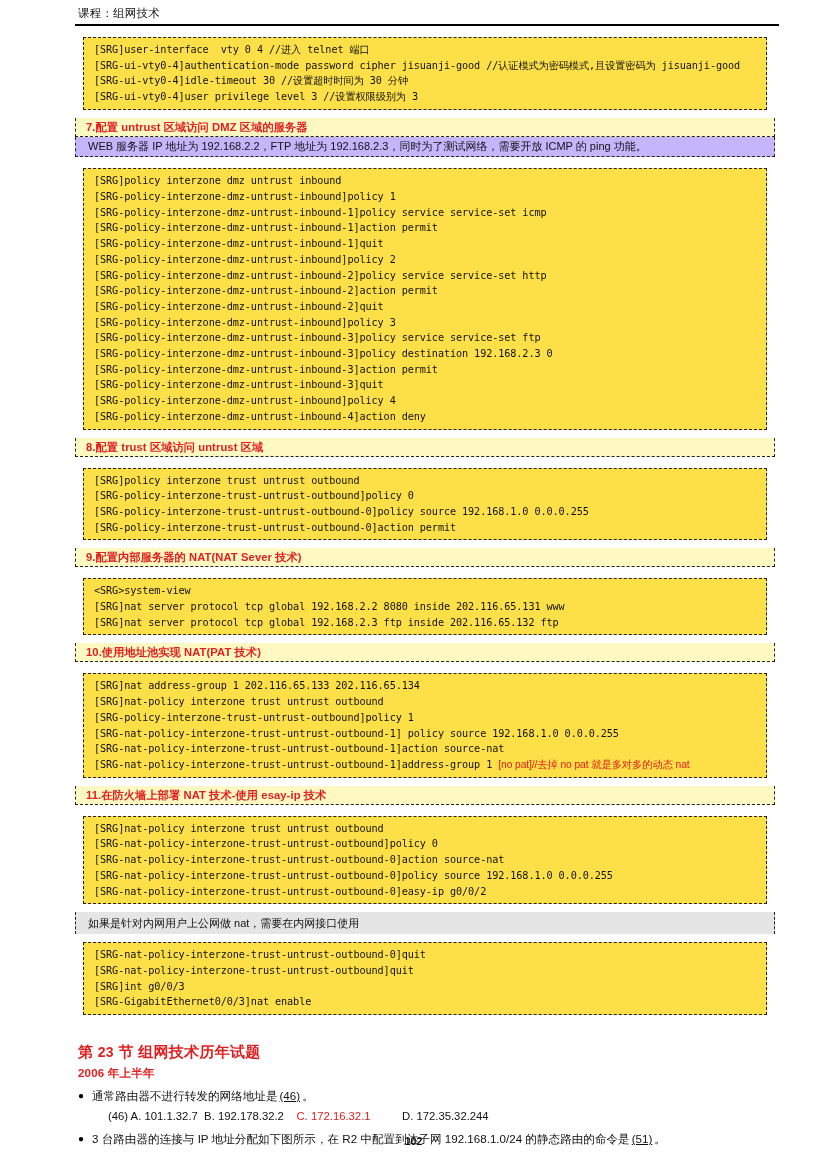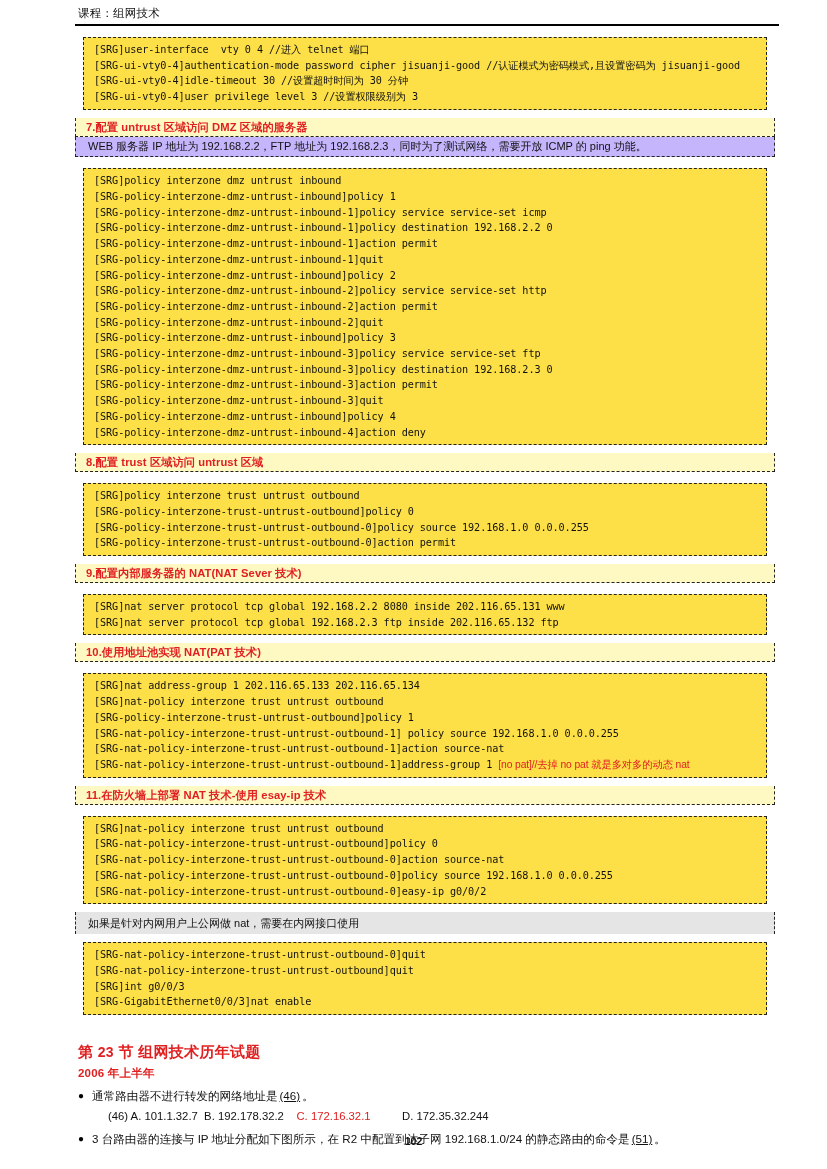--- a/index.html
+++ b/index.html
@@ -183,21 +183,20 @@
           <div class="code-line">[SRG-ui-vty0-4]idle-timeout 30 //设置超时时间为 30 分钟</div>
           <div class="code-line">[SRG-ui-vty0-4]user privilege level 3 //设置权限级别为 3</div>
         </div>
         <div class="sec-head">7.配置 untrust 区域访问 DMZ 区域的服务器</div>
         <div class="note-line">WEB 服务器 IP 地址为 192.168.2.2，FTP 地址为 192.168.2.3，同时为了测试网络，需要开放 ICMP 的 ping 功能。</div>
         <div class="gap-2"></div>
         <div class="codebox">
           <div class="code-line">[SRG]policy interzone dmz untrust inbound</div>
           <div class="code-line">[SRG-policy-interzone-dmz-untrust-inbound]policy 1</div>
           <div class="code-line">[SRG-policy-interzone-dmz-untrust-inbound-1]policy service service-set icmp</div>
-          <div class="code-line">[SRG-policy-interzone-dmz-untrust-inbound-1]policy destination 192.168.2.2 0</div>
           <div class="code-line">[SRG-policy-interzone-dmz-untrust-inbound-1]action permit</div>
           <div class="code-line">[SRG-policy-interzone-dmz-untrust-inbound-1]quit</div>
           <div class="code-line">[SRG-policy-interzone-dmz-untrust-inbound]policy 2</div>
           <div class="code-line">[SRG-policy-interzone-dmz-untrust-inbound-2]policy service service-set http</div>
           <div class="code-line">[SRG-policy-interzone-dmz-untrust-inbound-2]action permit</div>
           <div class="code-line">[SRG-policy-interzone-dmz-untrust-inbound-2]quit</div>
           <div class="code-line">[SRG-policy-interzone-dmz-untrust-inbound]policy 3</div>
           <div class="code-line">[SRG-policy-interzone-dmz-untrust-inbound-3]policy service service-set ftp</div>
           <div class="code-line">[SRG-policy-interzone-dmz-untrust-inbound-3]policy destination 192.168.2.3 0</div>
           <div class="code-line">[SRG-policy-interzone-dmz-untrust-inbound-3]action permit</div>
@@ -209,20 +208,21 @@
         <div class="gap-2"></div>
         <div class="codebox">
           <div class="code-line">[SRG]policy interzone trust untrust outbound</div>
           <div class="code-line">[SRG-policy-interzone-trust-untrust-outbound]policy 0</div>
           <div class="code-line">[SRG-policy-interzone-trust-untrust-outbound-0]policy source 192.168.1.0 0.0.0.255</div>
           <div class="code-line">[SRG-policy-interzone-trust-untrust-outbound-0]action permit</div>
         </div>
         <div class="sec-head">9.配置内部服务器的 NAT(NAT Sever 技术)</div>
         <div class="gap-2"></div>
         <div class="codebox">
+          <div class="code-line">&lt;SRG&gt;system-view</div>
           <div class="code-line">[SRG]nat server protocol tcp global 192.168.2.2 8080 inside 202.116.65.131 www</div>
           <div class="code-line">[SRG]nat server protocol tcp global 192.168.2.3 ftp inside 202.116.65.132 ftp</div>
         </div>
         <div class="sec-head">10.使用地址池实现 NAT(PAT 技术)</div>
         <div class="gap-2"></div>
         <div class="codebox">
           <div class="code-line">[SRG]nat address-group 1 202.116.65.133 202.116.65.134</div>
           <div class="code-line">[SRG]nat-policy interzone trust untrust outbound</div>
           <div class="code-line">[SRG-policy-interzone-trust-untrust-outbound]policy 1</div>
           <div class="code-line">[SRG-nat-policy-interzone-trust-untrust-outbound-1] policy source 192.168.1.0 0.0.0.255</div>

